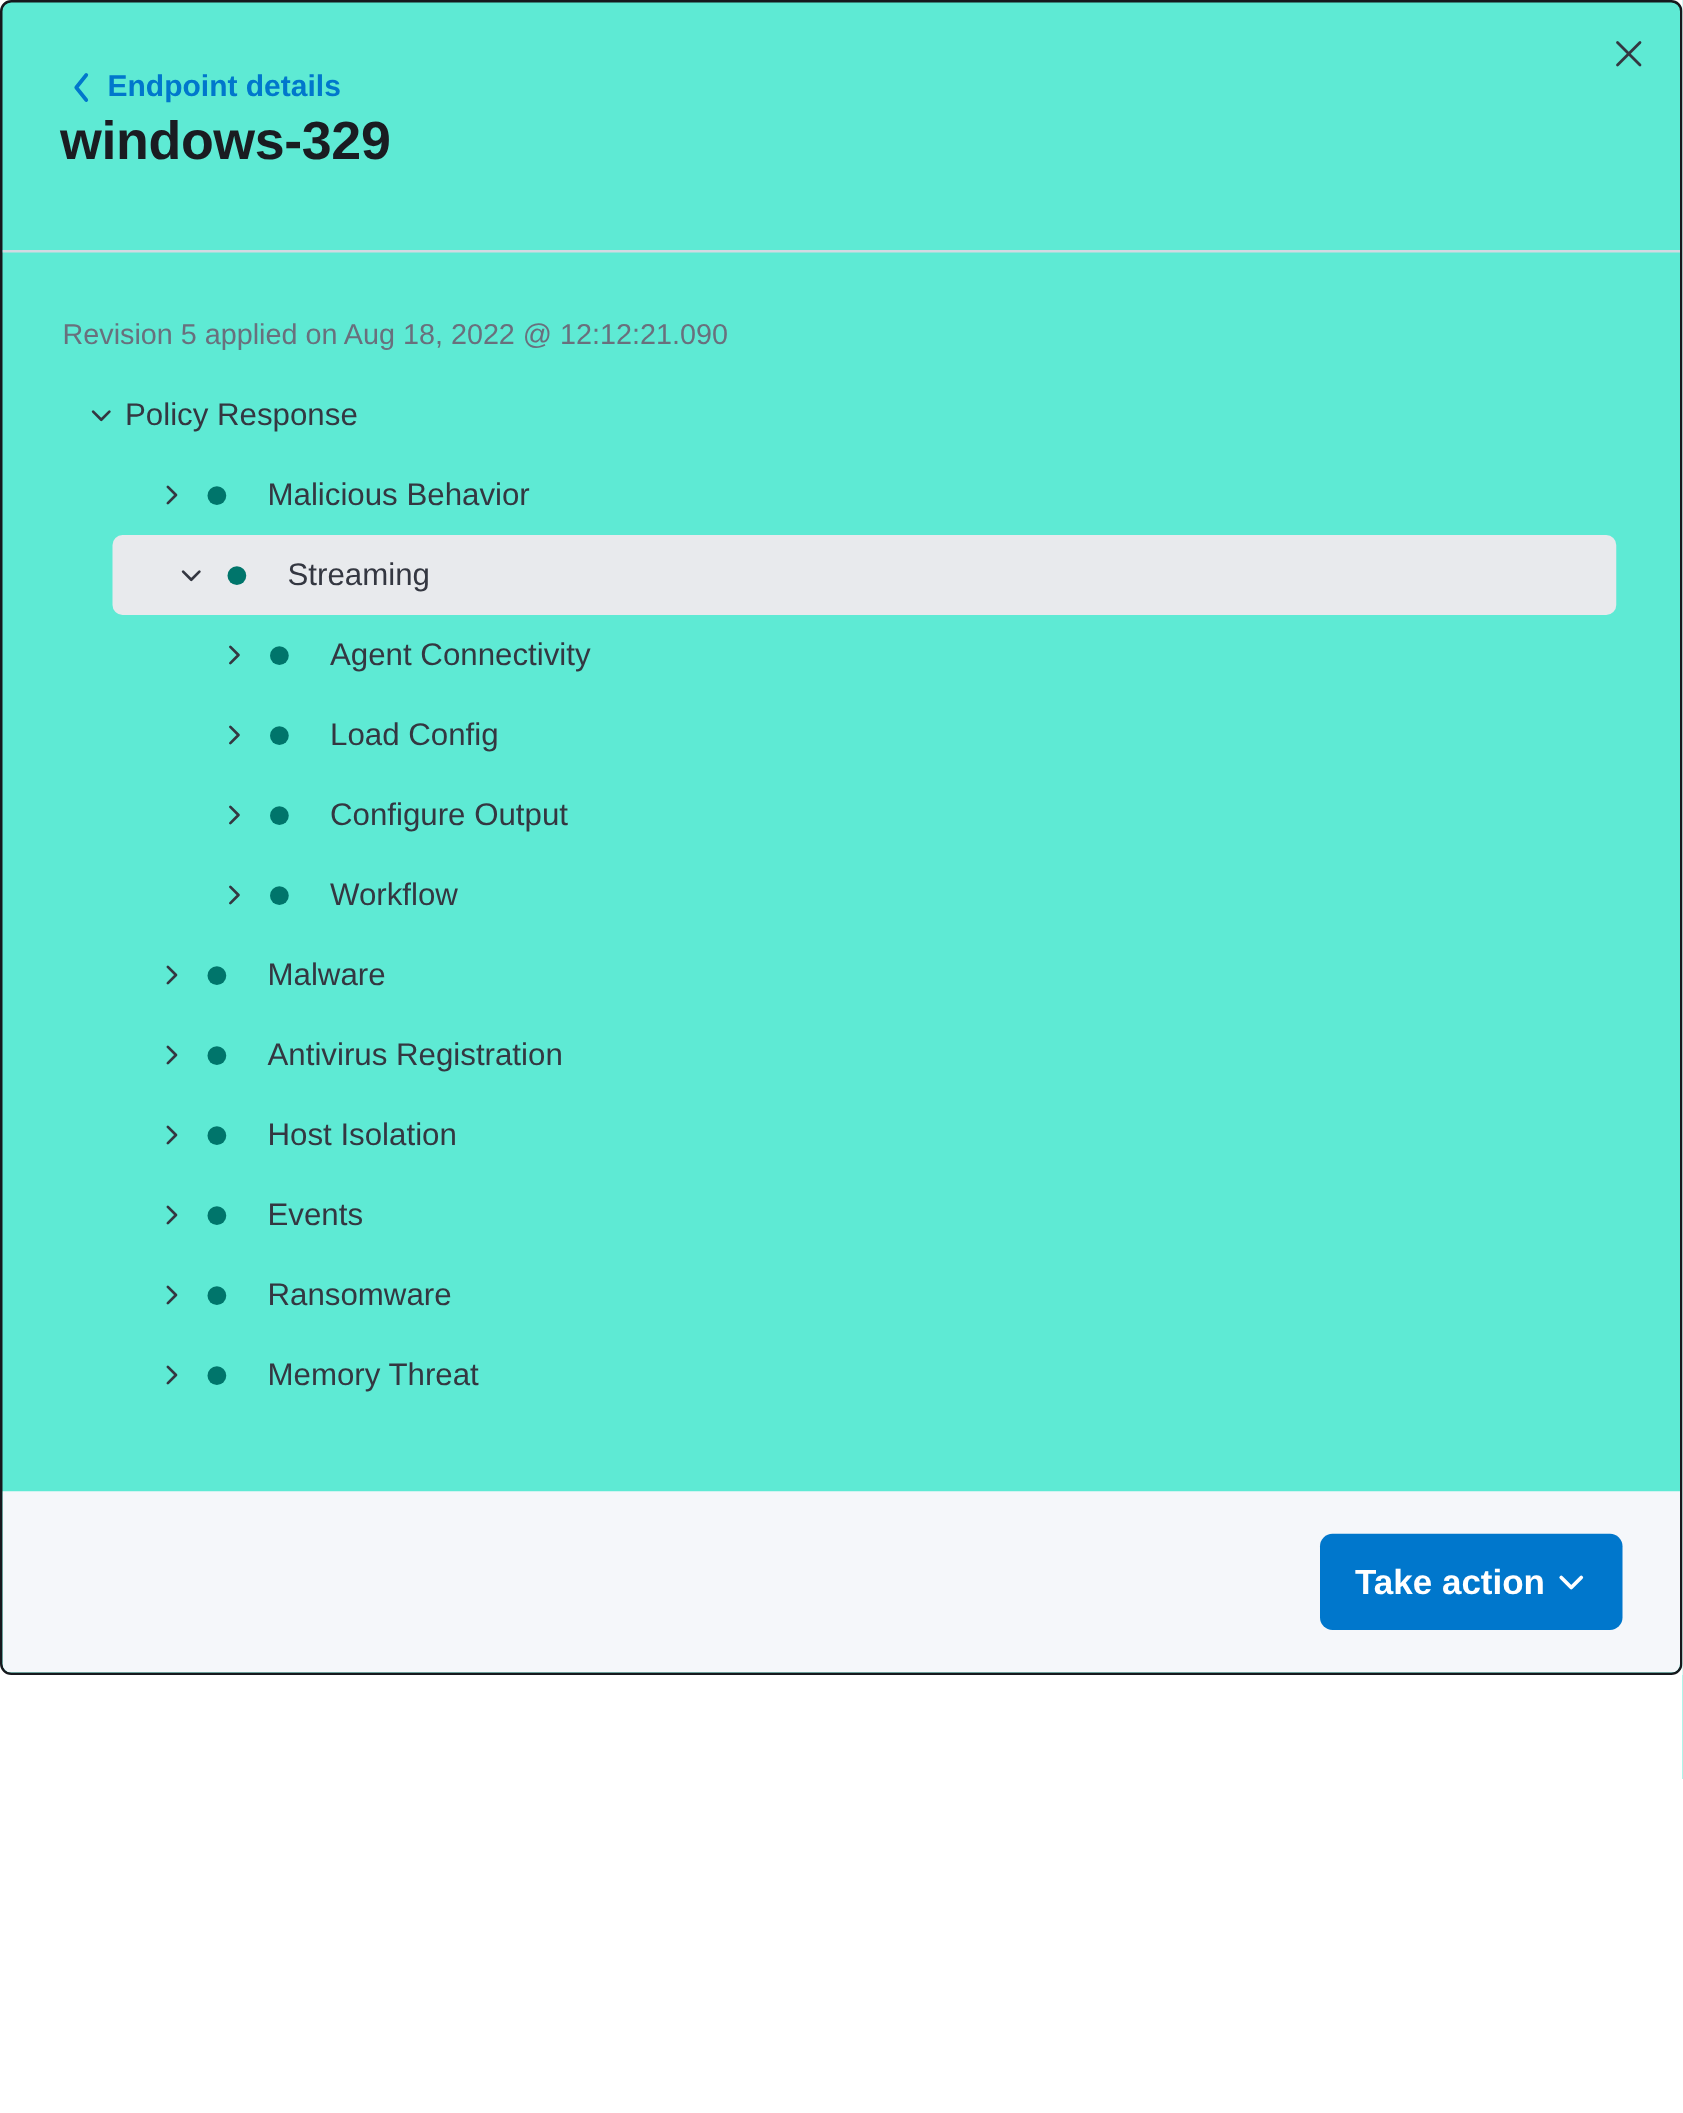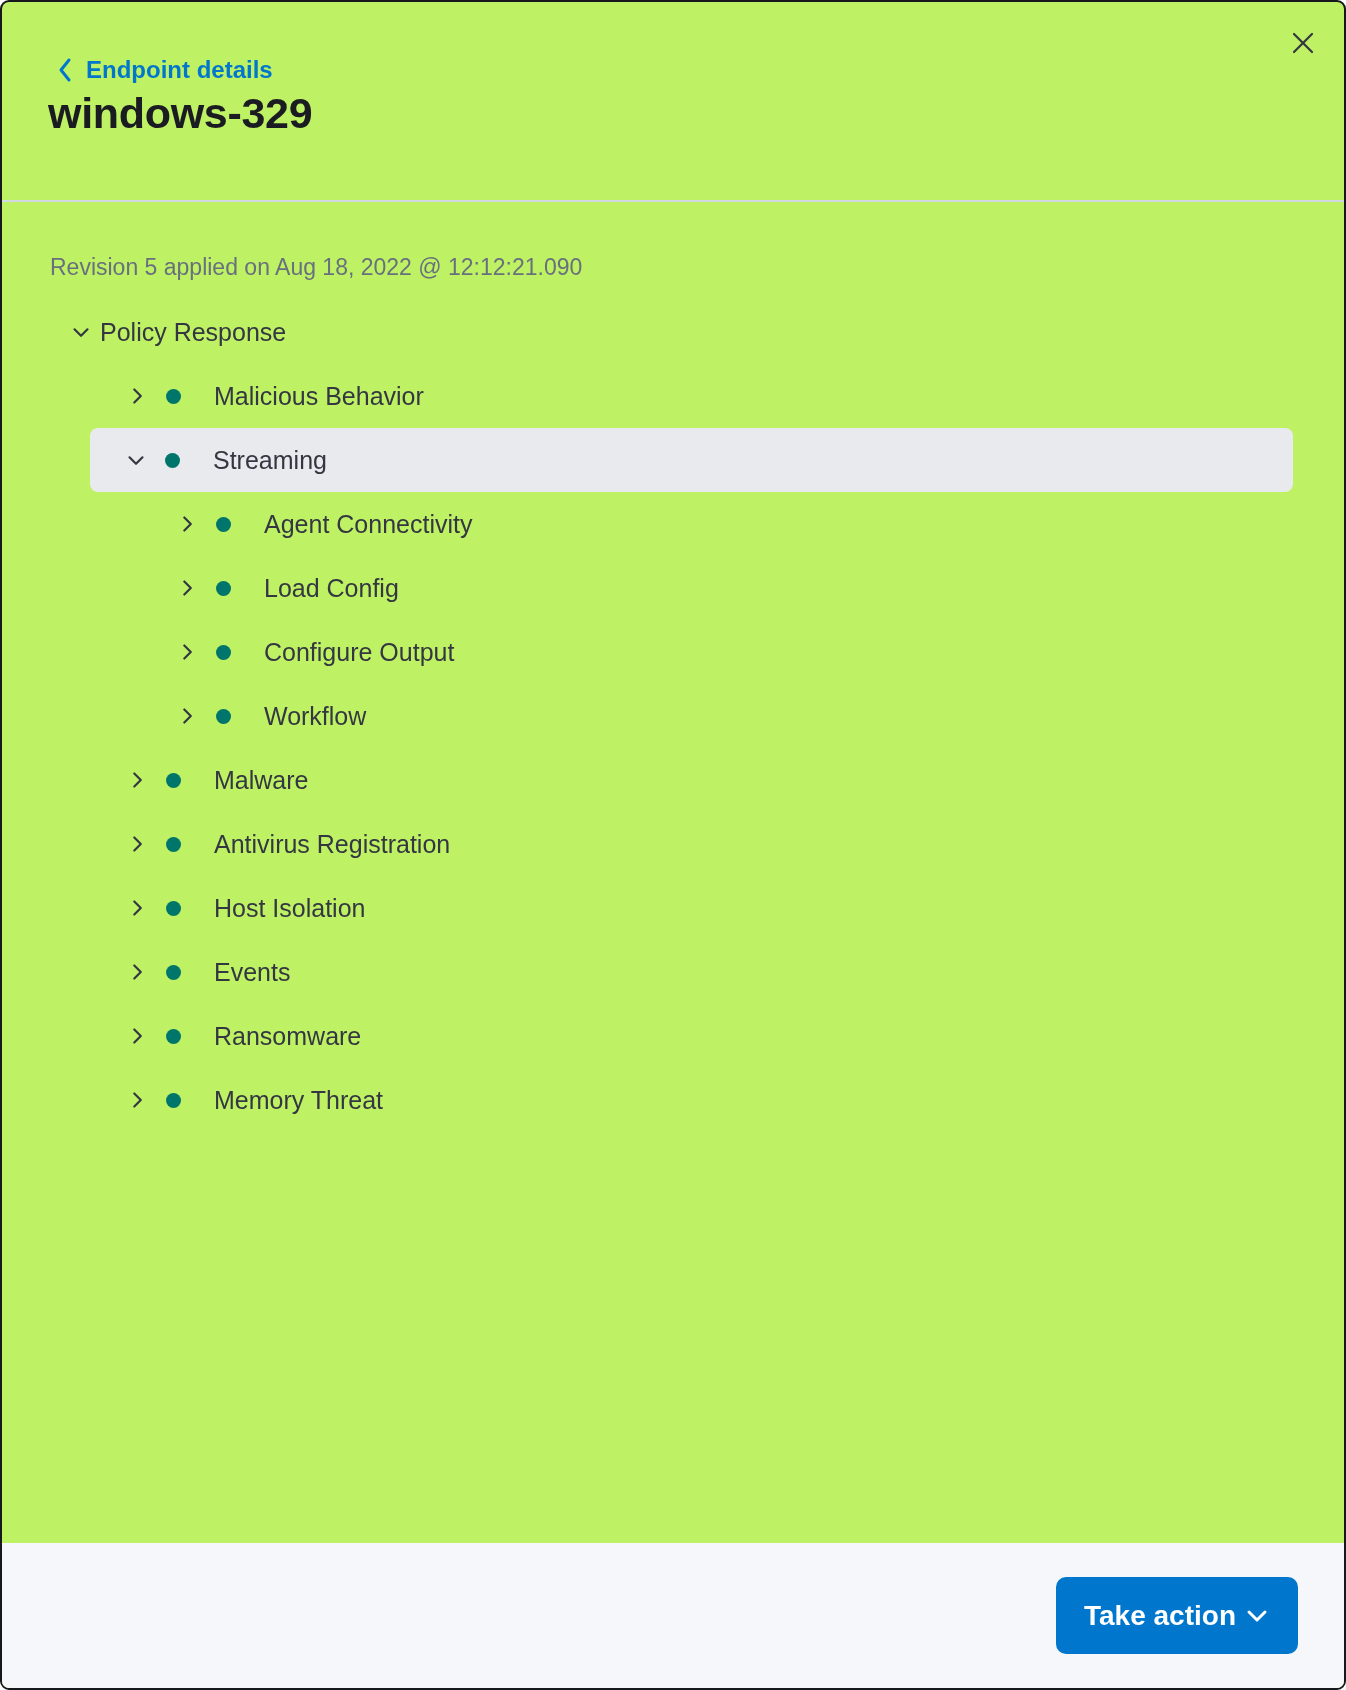--- a/index.html
+++ b/index.html
@@ -1,20 +1,20 @@
 <!DOCTYPE html>
 <html><head>
 <meta charset="utf-8">
 <style>
   html,body{margin:0;padding:0;background:#ffffff;}
   *{box-sizing:border-box;}
   .frame{
     position:relative;
-    width:1346px;height:1690px;
-    background:#bef264;
+    width:1346px;height:1340px;
+    background:#5eead4;
     border:2px solid #16181d;
     border-radius:9px;
     overflow:hidden;
     font-family:"Liberation Sans", sans-serif;
     color:#343741;
   }
   
   .back-link{
     position:absolute;left:56px;top:54px;
     display:flex;align-items:center;gap:14px;
@@ -49,21 +49,21 @@
     height:64px;display:flex;align-items:center;
     cursor:pointer;
   }
   .tree-row.lvl0{padding-left:18px;}
   .tree-row.lvl1{padding-left:74px;}
   .tree-row.lvl2{padding-left:124px;}
   .tree-row.selected{
     background:#e8eaed;
     border-radius:8px;
     margin-left:40px;
-    padding-left:33px;
+    padding-left:50px;
   }
   .chev-btn{
     width:26px;height:26px;flex:0 0 26px;
     display:flex;align-items:center;justify-content:center;
     background:none;border:none;padding:0;cursor:pointer;
     margin-right:16px;
   }
   .tree-row.lvl0 .chev-btn{margin-right:6px;}
   .status-dot{
     width:15px;height:15px;flex:0 0 15px;

